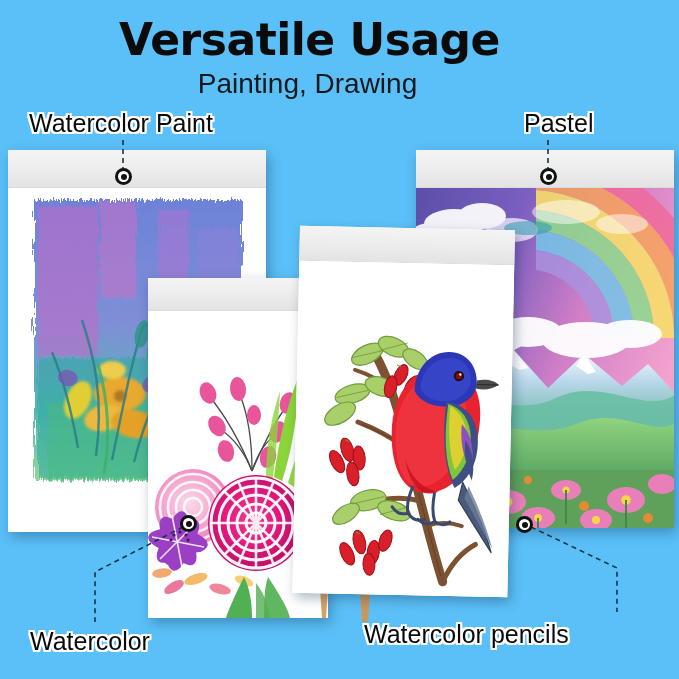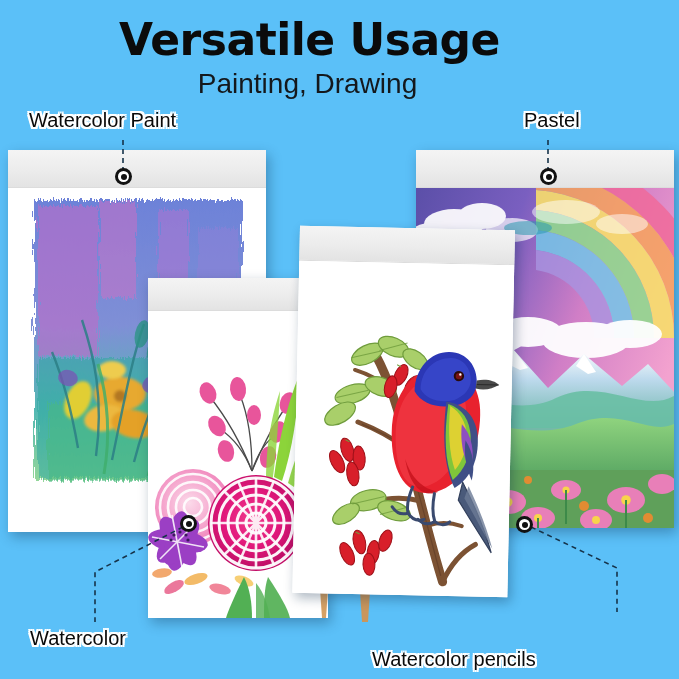--- a/index.html
+++ b/index.html
@@ -15,31 +15,31 @@
     position:absolute;left:0;top:14px;width:619px;text-align:center;
     font-size:44px;font-weight:800;color:#0b0b0b;letter-spacing:-0.5px;
     font-family:"DejaVu Sans","Liberation Sans",sans-serif;
   }
   .subtitle{
     position:absolute;left:0;top:68px;width:615px;text-align:center;
     font-size:28px;font-weight:400;color:#14181c;
     font-family:"Liberation Sans","DejaVu Sans",sans-serif;
   }
   .callout-label{
-    position:absolute;font-size:20px;font-weight:400;color:#0a0a0a;
+    position:absolute;font-size:25px;font-weight:400;color:#0a0a0a;
     font-family:"Liberation Sans","DejaVu Sans",sans-serif;white-space:nowrap;
     -webkit-text-stroke:0px;
     text-shadow:
       -2px -2px 0 #fff, 2px -2px 0 #fff, -2px 2px 0 #fff, 2px 2px 0 #fff,
       -2px 0 0 #fff, 2px 0 0 #fff, 0 -2px 0 #fff, 0 2px 0 #fff;
   }
   .lbl-wc-paint{left:29px;top:109px;}
   .lbl-pastel{left:524px;top:109px;}
   .lbl-watercolor{left:30px;top:627px;}
-  .lbl-wc-pencils{left:372px;top:620px;margin-top:28px;}
+  .lbl-wc-pencils{left:364px;top:620px;}
 
   
   #leaders{position:absolute;left:0;top:0;width:679px;height:679px;pointer-events:none;}
 
   
   .pad{position:absolute;background:#ffffff;box-shadow:3px 5px 12px rgba(8,40,70,.33);}
   .pad .binding{
     position:absolute;left:0;top:0;width:100%;
     background:linear-gradient(#f4f4f4 0%,#ececec 55%,#e3e3e3 100%);
     border-bottom:1px solid #dcdcdc;

